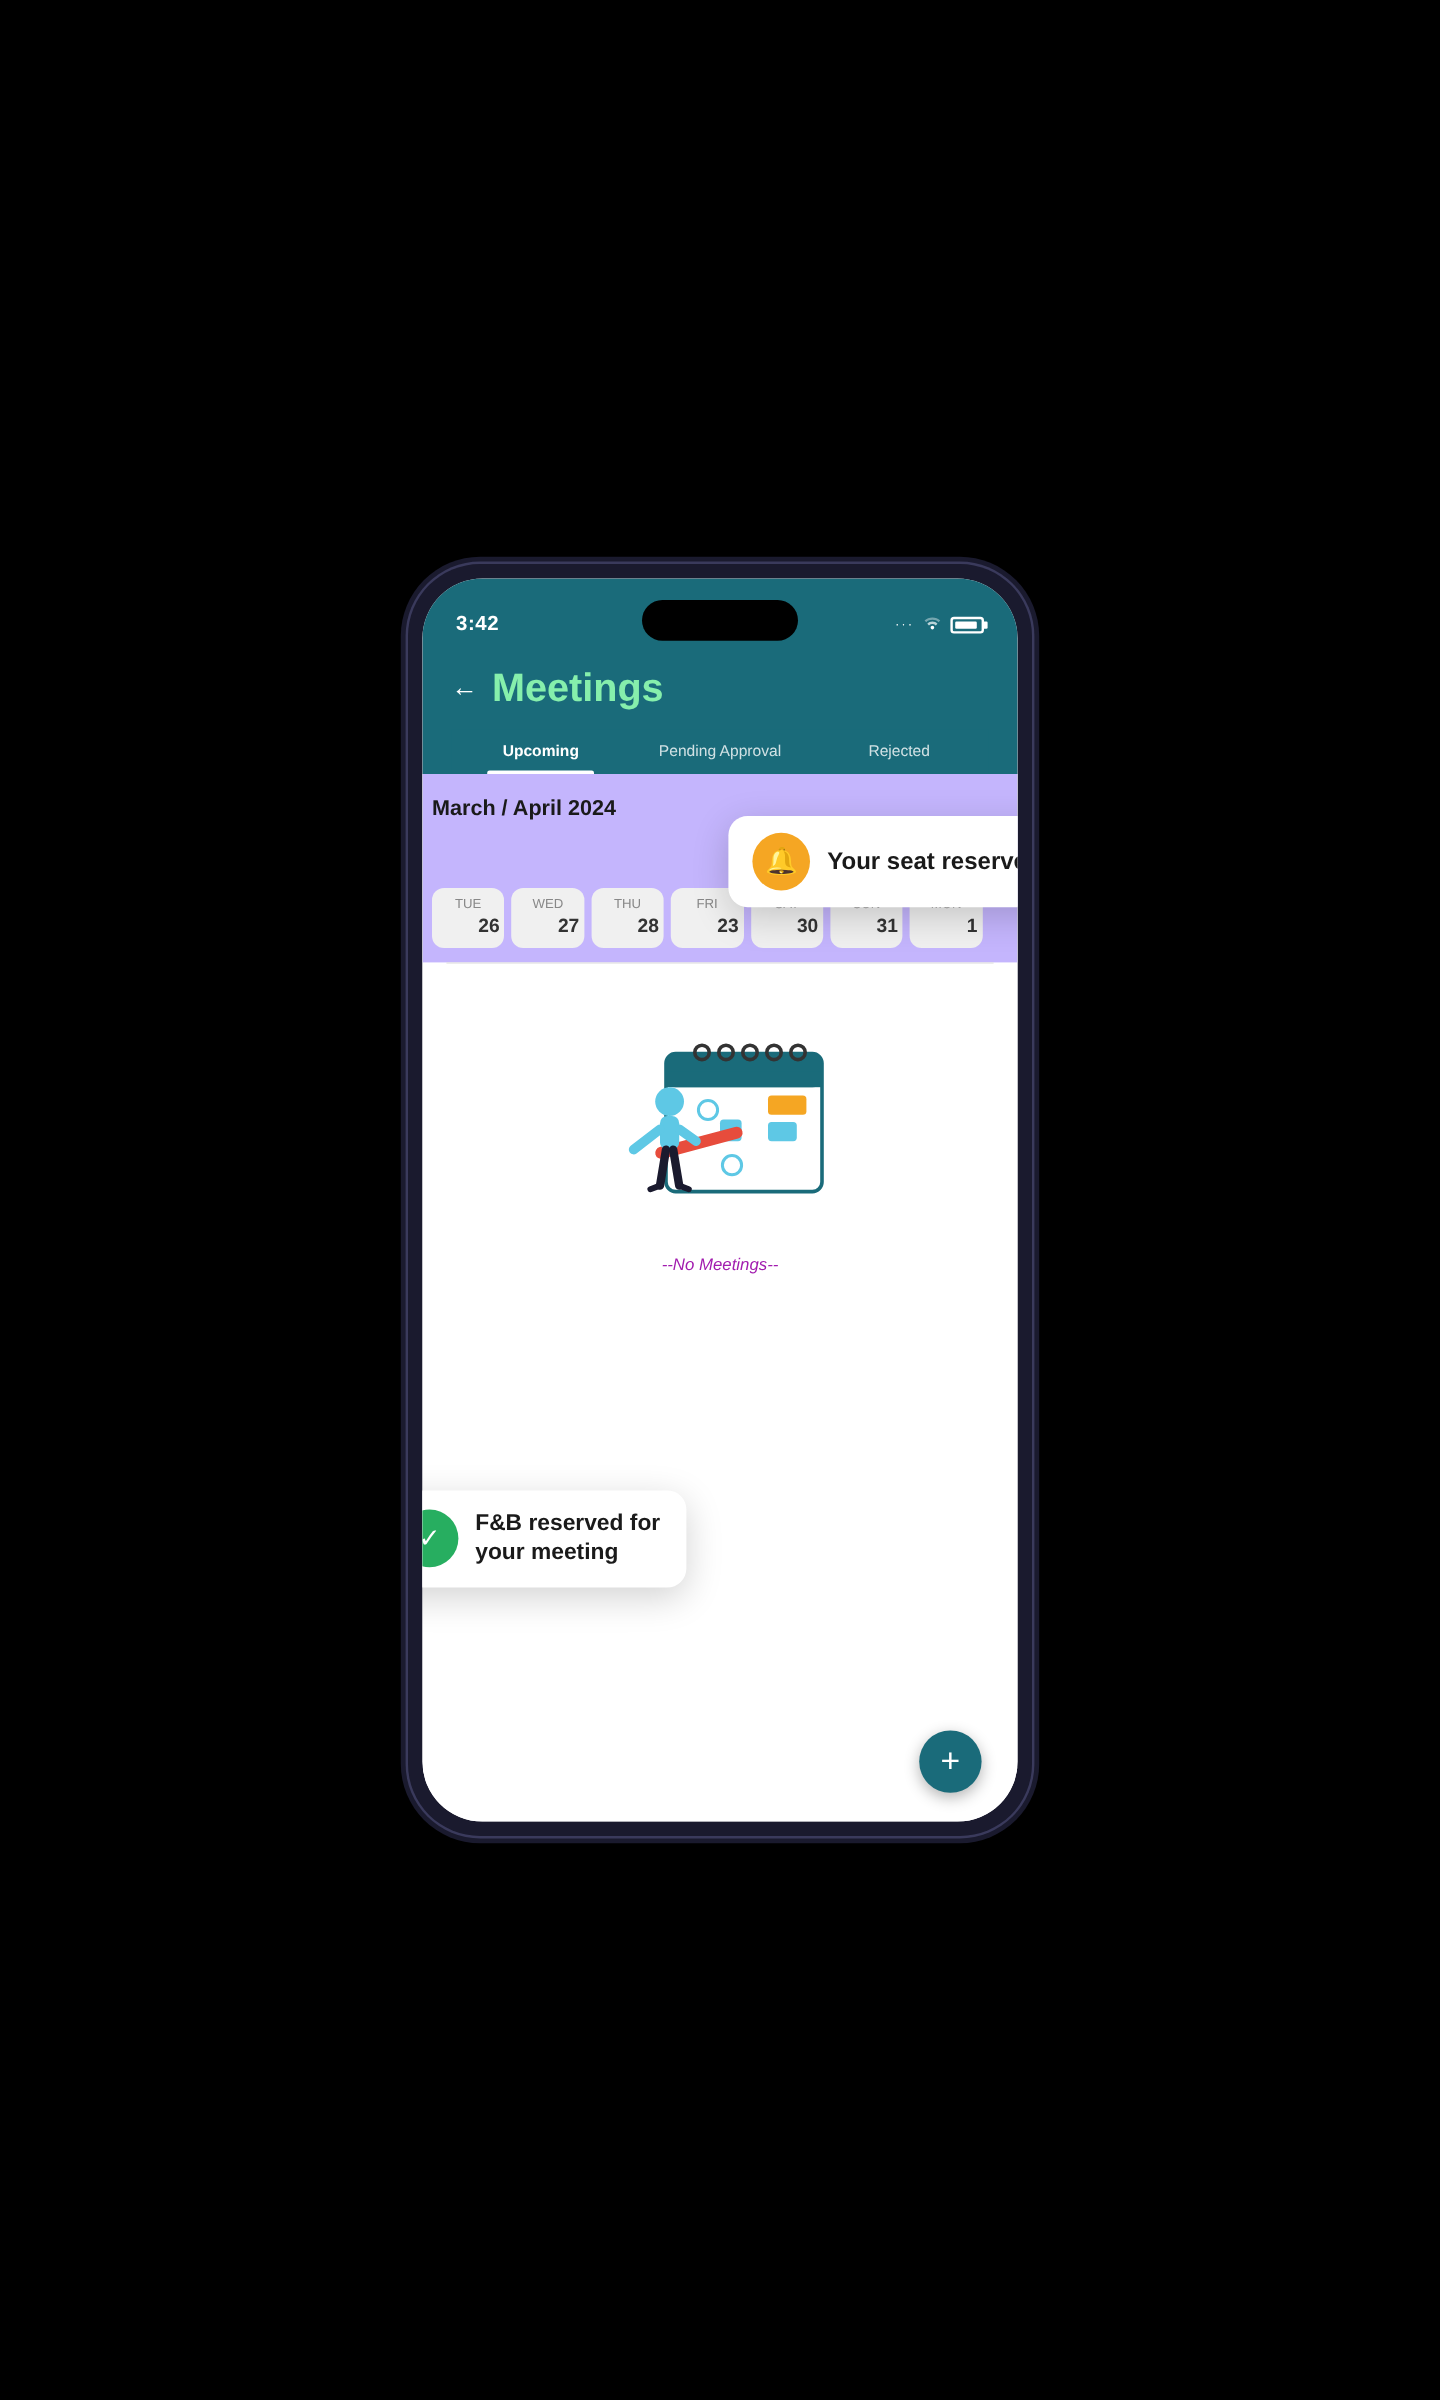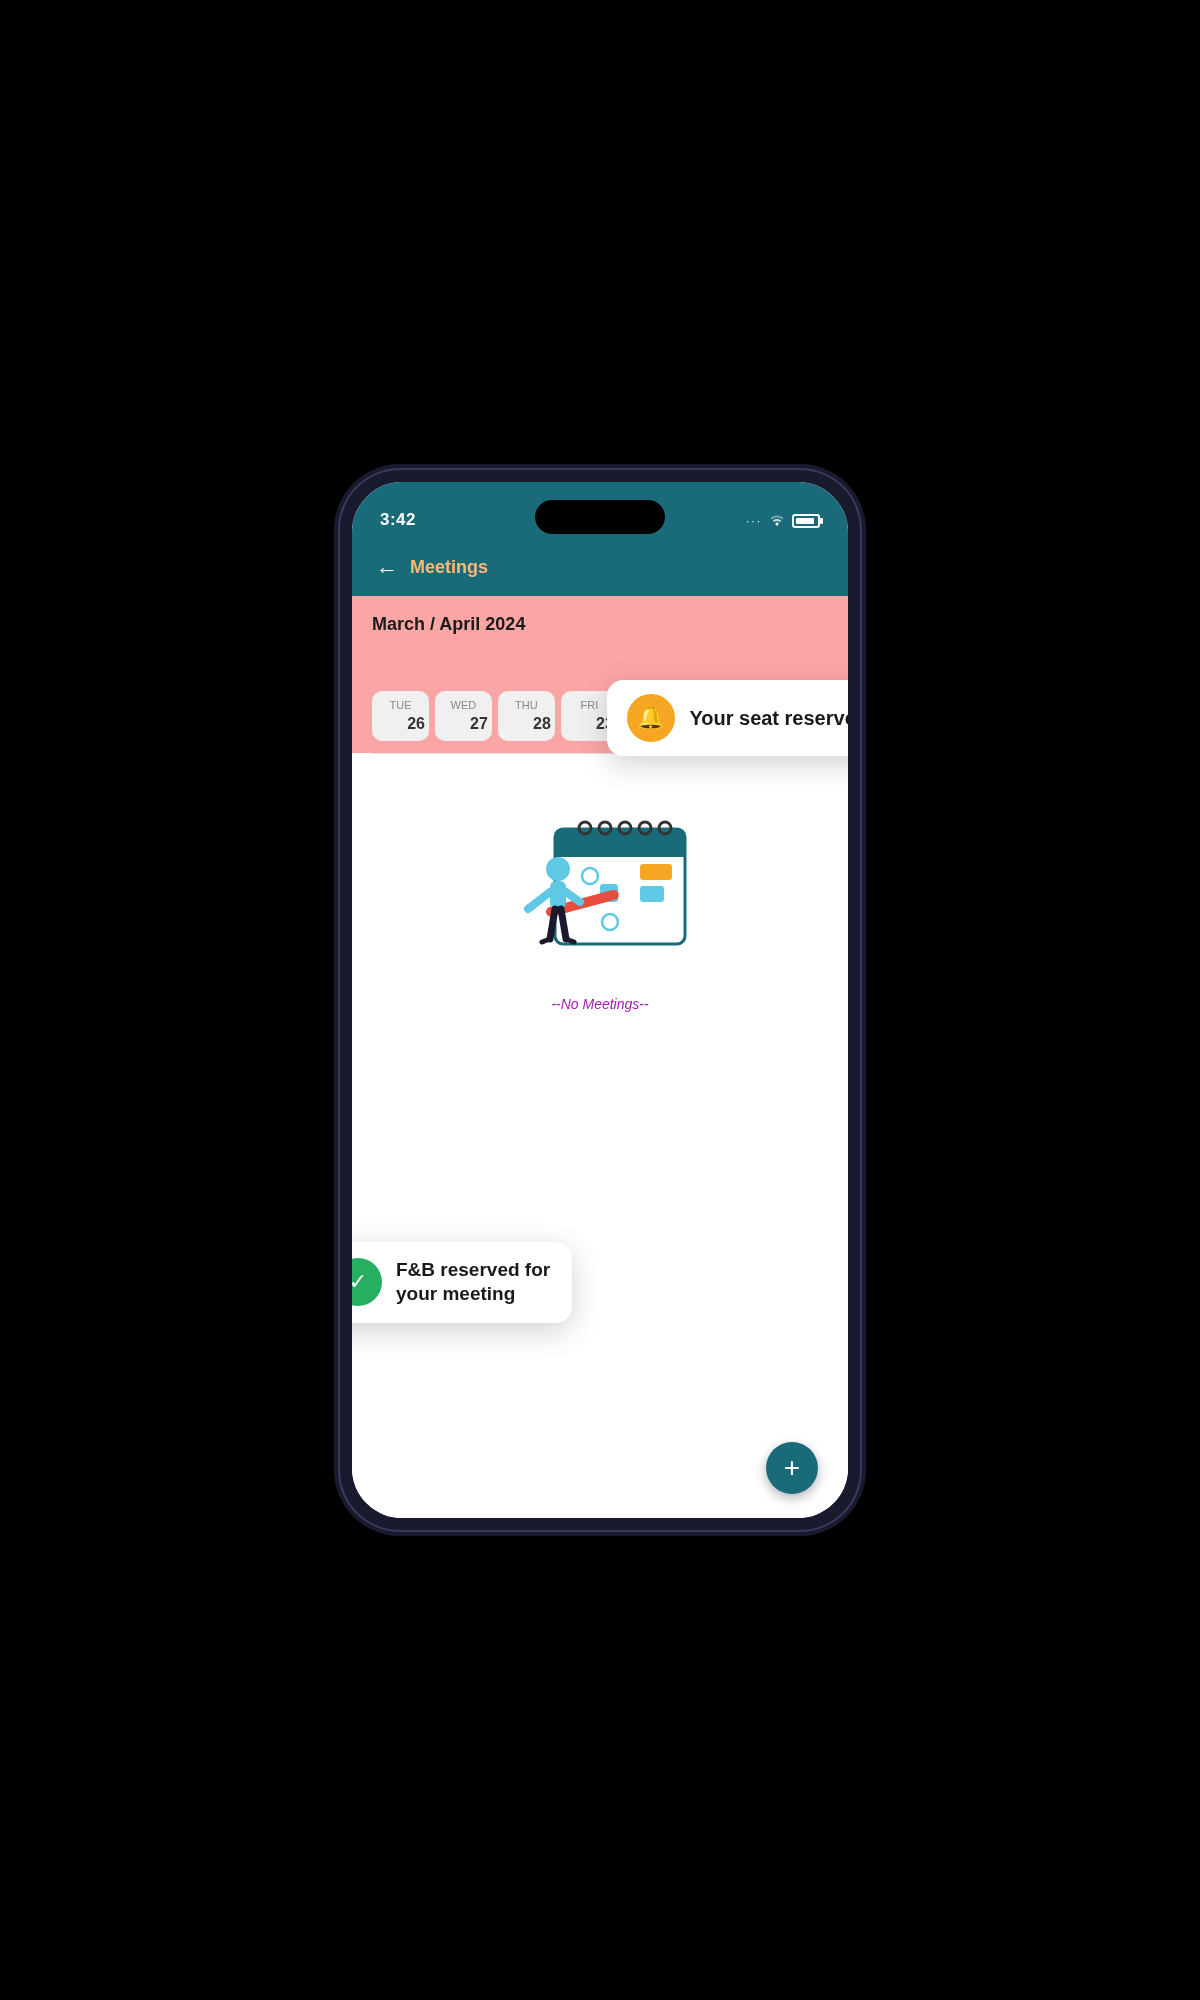--- a/index.html
+++ b/index.html
@@ -137,22 +137,22 @@
       margin-bottom: 16px;
     }
 
     .back-arrow {
       color: #fff;
       font-size: 22px;
       cursor: pointer;
     }
 
     .header-title {
-      color: #fdba74;
-      font-size: 18px;
+      color: #86efac;
+      font-size: 33px;
       font-weight: 600;
     }
 
     
     .tab-bar {
       display: flex;
       background: #1a6b7a;
     }
 
     .tab-item {
@@ -185,22 +185,22 @@
     
     .main-content {
       background: #fff;
       flex: 1;
       overflow: hidden;
       position: relative;
     }
 
     
     .calendar-section {
-      padding: 18px 20px 12px;
-      background: #fca5a5;
+      padding: 18px 8px 12px;
+      background: #c4b5fd;
     }
 
     .month-label {
       font-size: 18px;
       font-weight: 700;
       color: #1a1a1a;
       margin-bottom: 14px;
     }
 
     .week-scroll {
@@ -390,20 +390,31 @@
             </div>
           </div>
         </div>
 
         <div class="app-header">
           <div class="header-title-row">
             <span class="back-arrow">←</span>
             <span class="header-title">Meetings</span>
           </div>
 
+          <div class="tab-bar">
+            <div class="tab-item active">
+              <span>Upcoming</span>
+            </div>
+            <div class="tab-item">
+              <span>Pending Approval</span>
+            </div>
+            <div class="tab-item">
+              <span>Rejected</span>
+            </div>
+          </div>
         </div>
 
         <div class="main-content" style="position:relative;">
 
           <div class="calendar-section">
             <div class="month-label">March / April 2024</div>
             <div class="week-scroll">
               <div class="day-cell">
                 <div class="day-name">TUE</div>
                 <div class="day-num">26</div>

